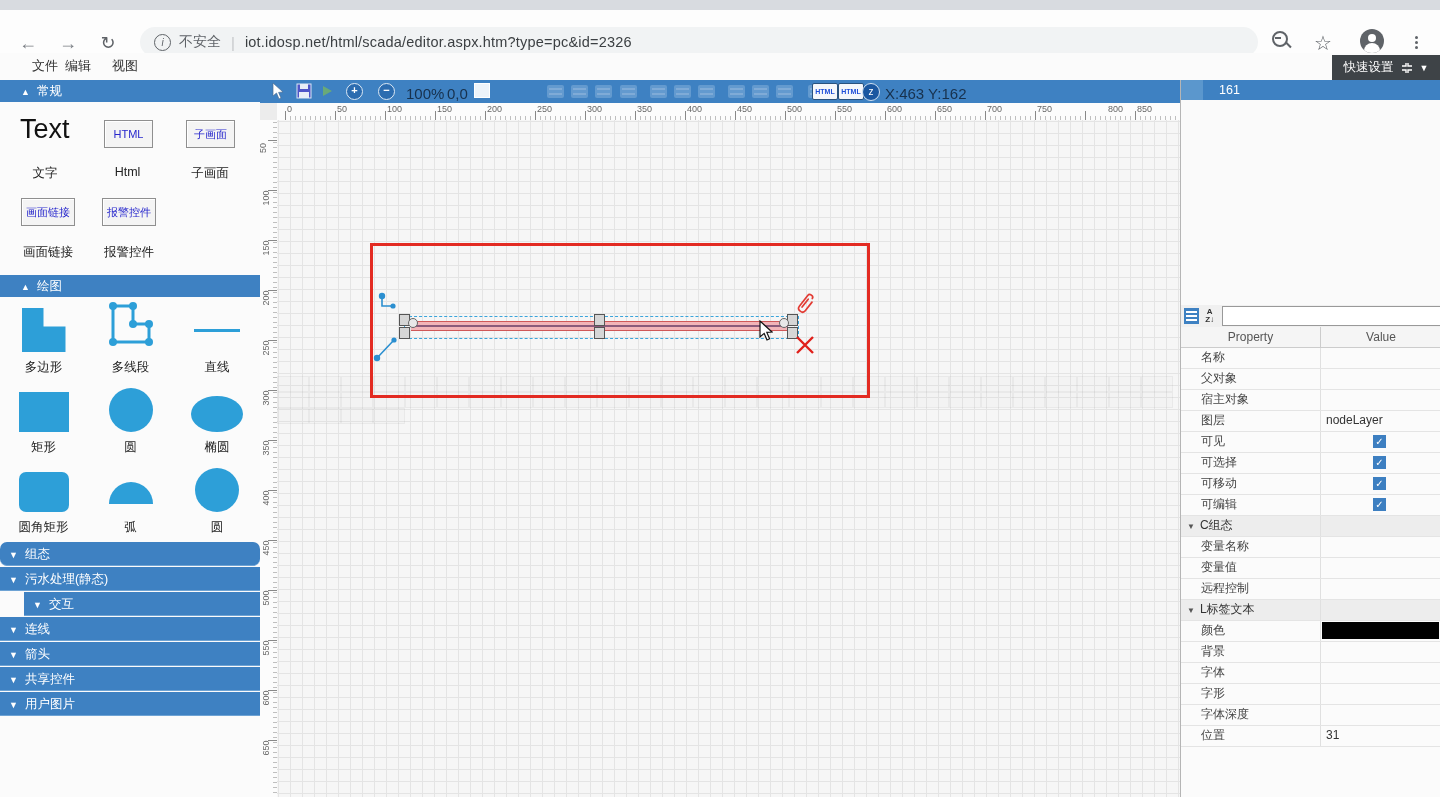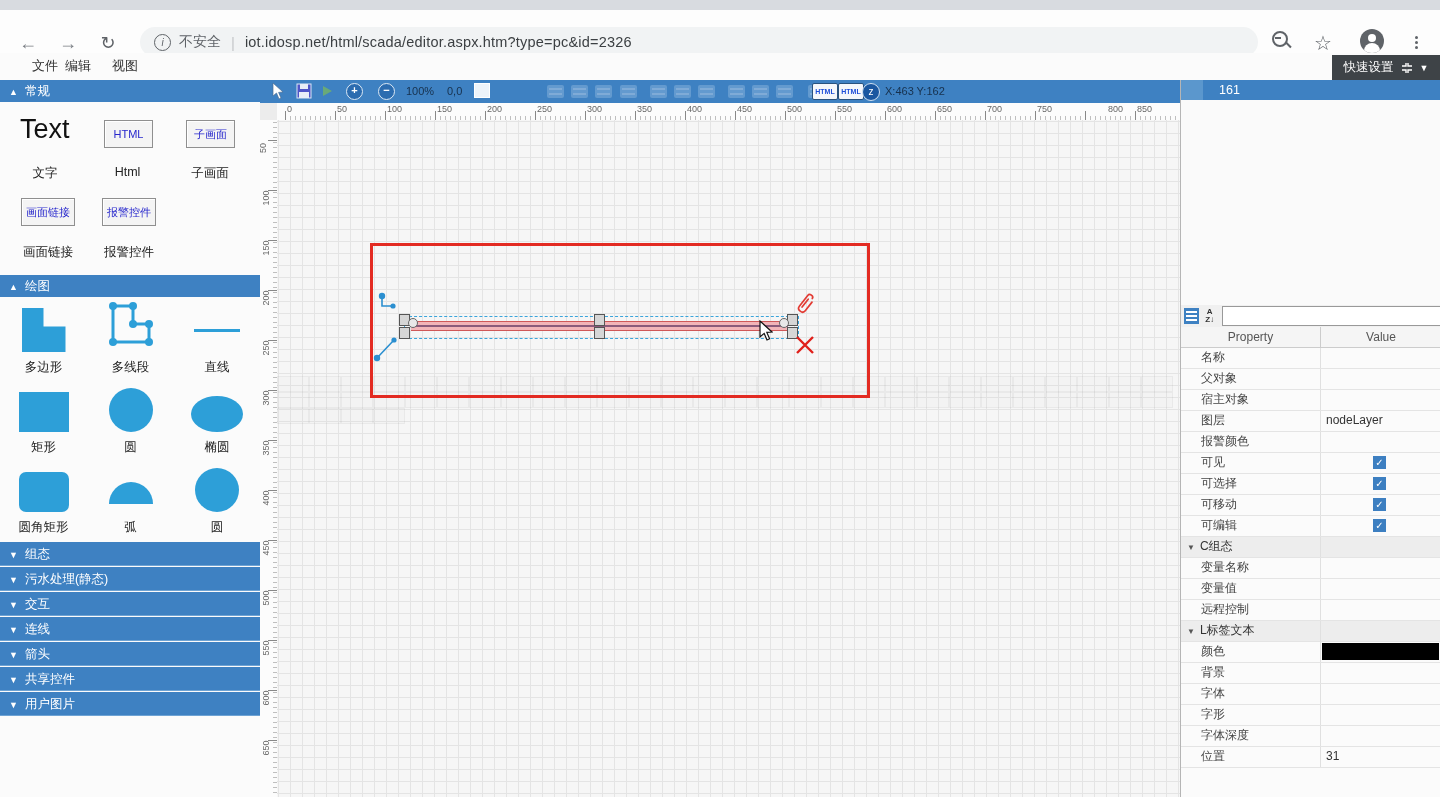--- a/index.html
+++ b/index.html
@@ -34,40 +34,40 @@
   #menu-row{top:53px;left:0;width:1440px;height:27px;background:#fbfbfb;border-bottom:1px solid #cfe0f1;}
   #menu-row .mi{position:absolute;top:4px;font-size:13px;color:#333;}
   #quickset{position:absolute;top:2px;left:1332px;width:108px;height:25px;background:#3e4347;color:#fff;
             display:flex;align-items:center;justify-content:center;gap:7px;font-size:12.5px;}
   #quickset svg{display:block}
   #quickset .dd{font-size:9px;}
 
   
   #sidebar{top:80px;left:0;width:260px;height:717px;background:#fbfbfb;border-right:1px solid #c9c9c9;}
   .sechdr{position:absolute;left:0;width:260px;height:22px;background:#3e81c2;color:#fff;
-          font-size:12.5px;line-height:22px;padding-left:9px;box-sizing:border-box;}
+          font-size:12.5px;line-height:22px;padding-left:21px;box-sizing:border-box;}
   .sechdr .arr{font-size:9px;margin-right:7px;}
   .tool-btn{position:absolute;height:26px;background:#f4f4f4;border:1px solid #8f8f8f;
             box-shadow:inset 1px 1px 0 #fff;color:#2626cc;font-size:11px;
             display:flex;align-items:center;justify-content:center;}
   .tool-lbl{position:absolute;font-size:12.5px;color:#222;text-align:center;}
   #txt-preview{position:absolute;left:20px;top:34px;font-size:27px;color:#111;}
   #shapes-grid{position:absolute;left:0;top:220px;width:260px;height:240px;
                display:grid;grid-template-columns:87px 87px 86px;grid-template-rows:80px 80px 80px;}
   .shape-cell{display:flex;flex-direction:column;align-items:center;justify-content:flex-end;padding-bottom:4px;box-sizing:border-box;}
   .shape-cell .lbl{font-size:12.5px;color:#222;margin-top:7px;}
   .collapsed-hdr{position:absolute;left:0;width:260px;height:24px;background:#3e81c2;border-bottom:1px solid #6ea3d4;
                  color:#fff;font-size:12.5px;line-height:24px;padding-left:9px;box-sizing:border-box;}
   .collapsed-hdr .arr{font-size:9px;margin-right:7px;}
 
   
   #canvas-col{top:80px;left:260px;width:920px;height:717px;background:#f6f6f6;}
   #cv-toolbar{position:absolute;left:0;top:0;width:920px;height:23px;background:#3e81c2;}
   .tbi{position:absolute;top:3px;}
-  #cv-toolbar .txt{color:#17314d;font-size:11px;top:5px;position:absolute;}
+  #cv-toolbar .txt{color:#17314d;font-size:15px;top:5px;position:absolute;}
   .zbtn{width:15px;height:15px;border-radius:50%;background:#2b6cb0;border:1px solid #dce9f5;color:#fff;
         font-size:11px;line-height:13px;text-align:center;font-weight:bold;}
   .sq-swatch{width:14px;height:13px;background:#eef4fa;border:1px solid #fff;}
   .fadeicon{width:17px;height:13px;background:#9fc4e4;border-radius:2px;opacity:.38;position:absolute;top:5px;}
   .fadeicon i{display:block;margin:3px 2px 0;height:2px;background:#e8f1fa;}
   .htmlbadge{width:24px;height:15px;background:#f4f7fb;border:1px solid #28527e;border-radius:2px;
              color:#1d4ed8;font-size:7px;font-weight:bold;text-align:center;line-height:15px;}
   .zbadge{width:16px;height:16px;border-radius:50%;background:#1a57a0;border:1px solid #cfe0f1;color:#fff;
           font-size:10px;line-height:16px;text-align:center;}
   #corner{position:absolute;left:0;top:23px;width:17px;height:17px;background:#ececec;border-right:1px solid #bbb;border-bottom:1px solid #999;}
@@ -243,23 +243,23 @@
         <div class="lbl">弧</div>
       </div>
       <div class="shape-cell">
         <div>
           <div style="width:44px;height:44px;border-radius:50%;background:#2d9fd8"></div>
         </div>
         <div class="lbl">圆</div>
       </div>
     </div>
   <div id="collapsed-wrap">
-      <div class="collapsed-hdr" style="top: 462px;"><span class="arr">▼</span><span>组态</span></div>
+      <div class="collapsed-hdr" style="top: 462px; border-radius: 7px;"><span class="arr">▼</span><span>组态</span></div>
       <div class="collapsed-hdr" style="top: 487px;"><span class="arr">▼</span><span>污水处理(静态)</span></div>
-      <div class="collapsed-hdr" style="top: 512px;"><span class="arr">▼</span><span>交互</span></div>
+      <div class="collapsed-hdr" style="top: 512px; margin-left: 24px;"><span class="arr">▼</span><span>交互</span></div>
       <div class="collapsed-hdr" style="top: 537px;"><span class="arr">▼</span><span>连线</span></div>
       <div class="collapsed-hdr" style="top: 562px;"><span class="arr">▼</span><span>箭头</span></div>
       <div class="collapsed-hdr" style="top: 587px;"><span class="arr">▼</span><span>共享控件</span></div>
       <div class="collapsed-hdr" style="top: 612px;"><span class="arr">▼</span><span>用户图片</span></div>
     </div>
 </div>
 
 <div class="abs" id="canvas-col">
   <div id="cv-toolbar">
     <svg class="tbi" style="left:11px;top:2px" width="14" height="18" viewBox="0 0 14 18">
@@ -522,24 +522,20 @@
         </div>
         <div class="prow">
           <div class="nm">宿主对象</div>
           <div class="vl"></div>
         </div>
         <div class="prow">
           <div class="nm">图层</div>
           <div class="vl">nodeLayer</div>
         </div>
         <div class="prow">
-          <div class="nm">报警颜色</div>
-          <div class="vl"></div>
-        </div>
-        <div class="prow">
           <div class="nm">可见</div>
           <div class="vl">
             <span class="chk">✓</span>
           </div>
         </div>
         <div class="prow">
           <div class="nm">可选择</div>
           <div class="vl">
             <span class="chk">✓</span>
           </div>

